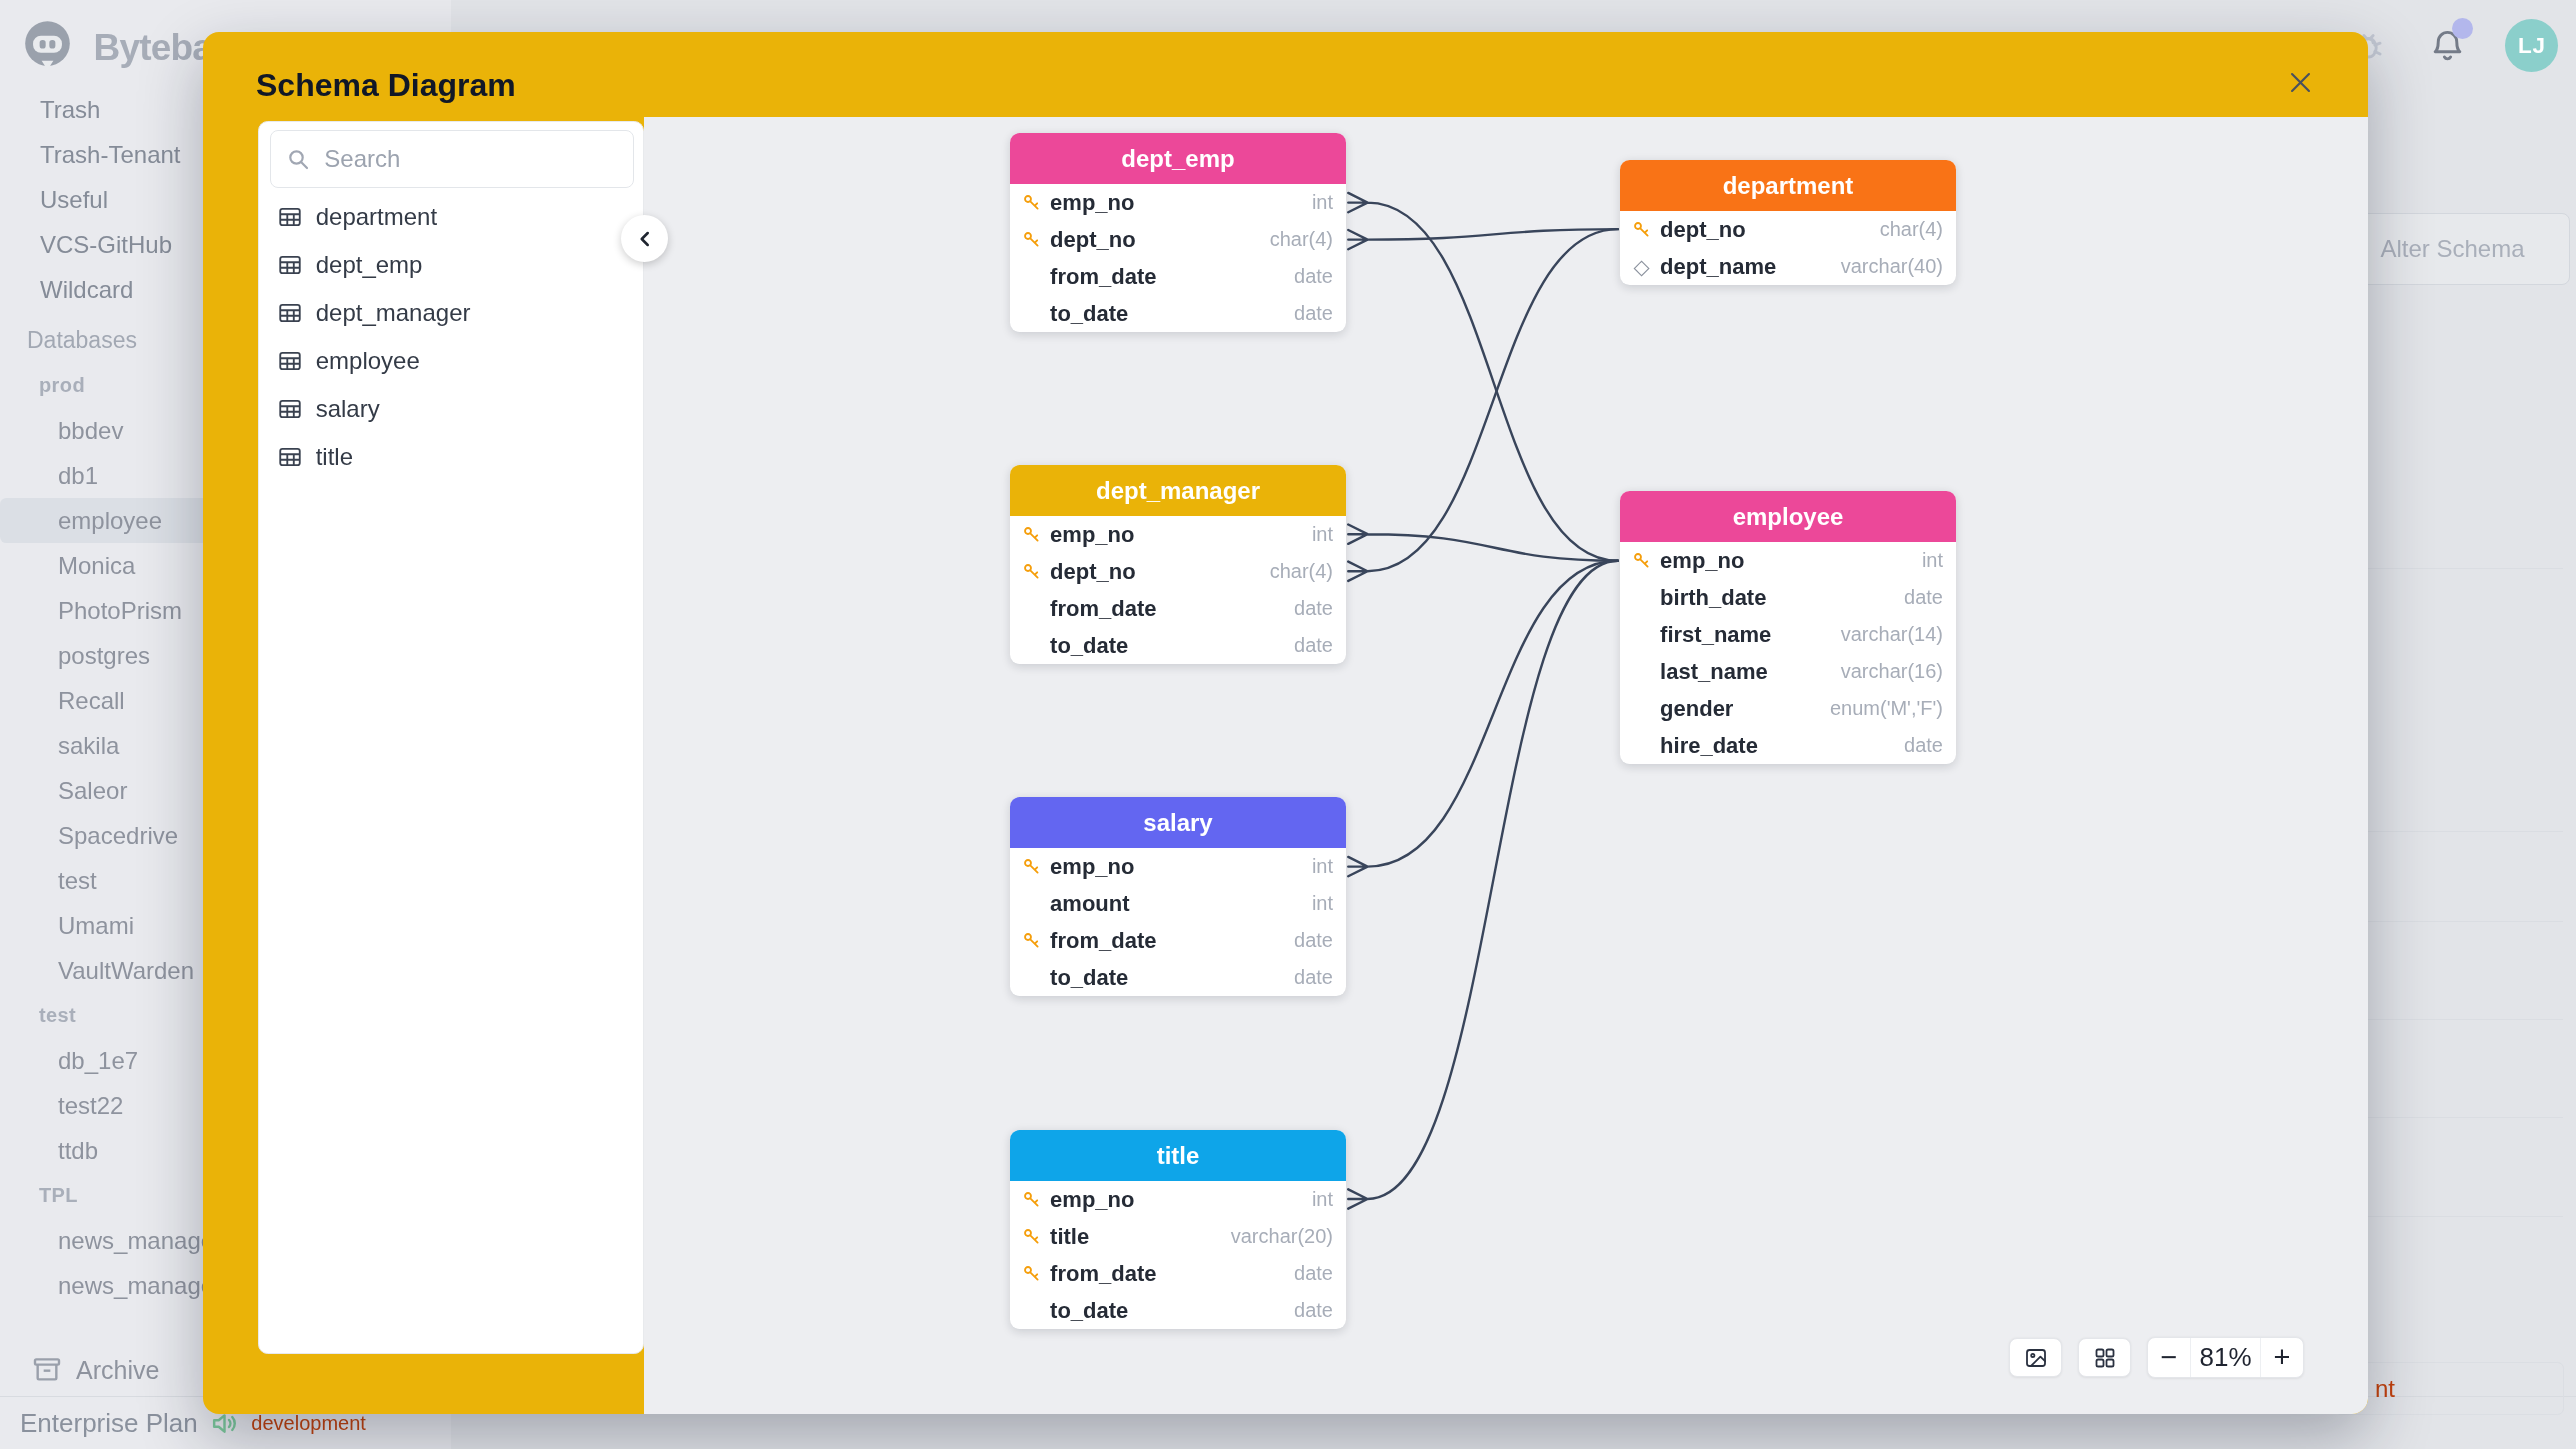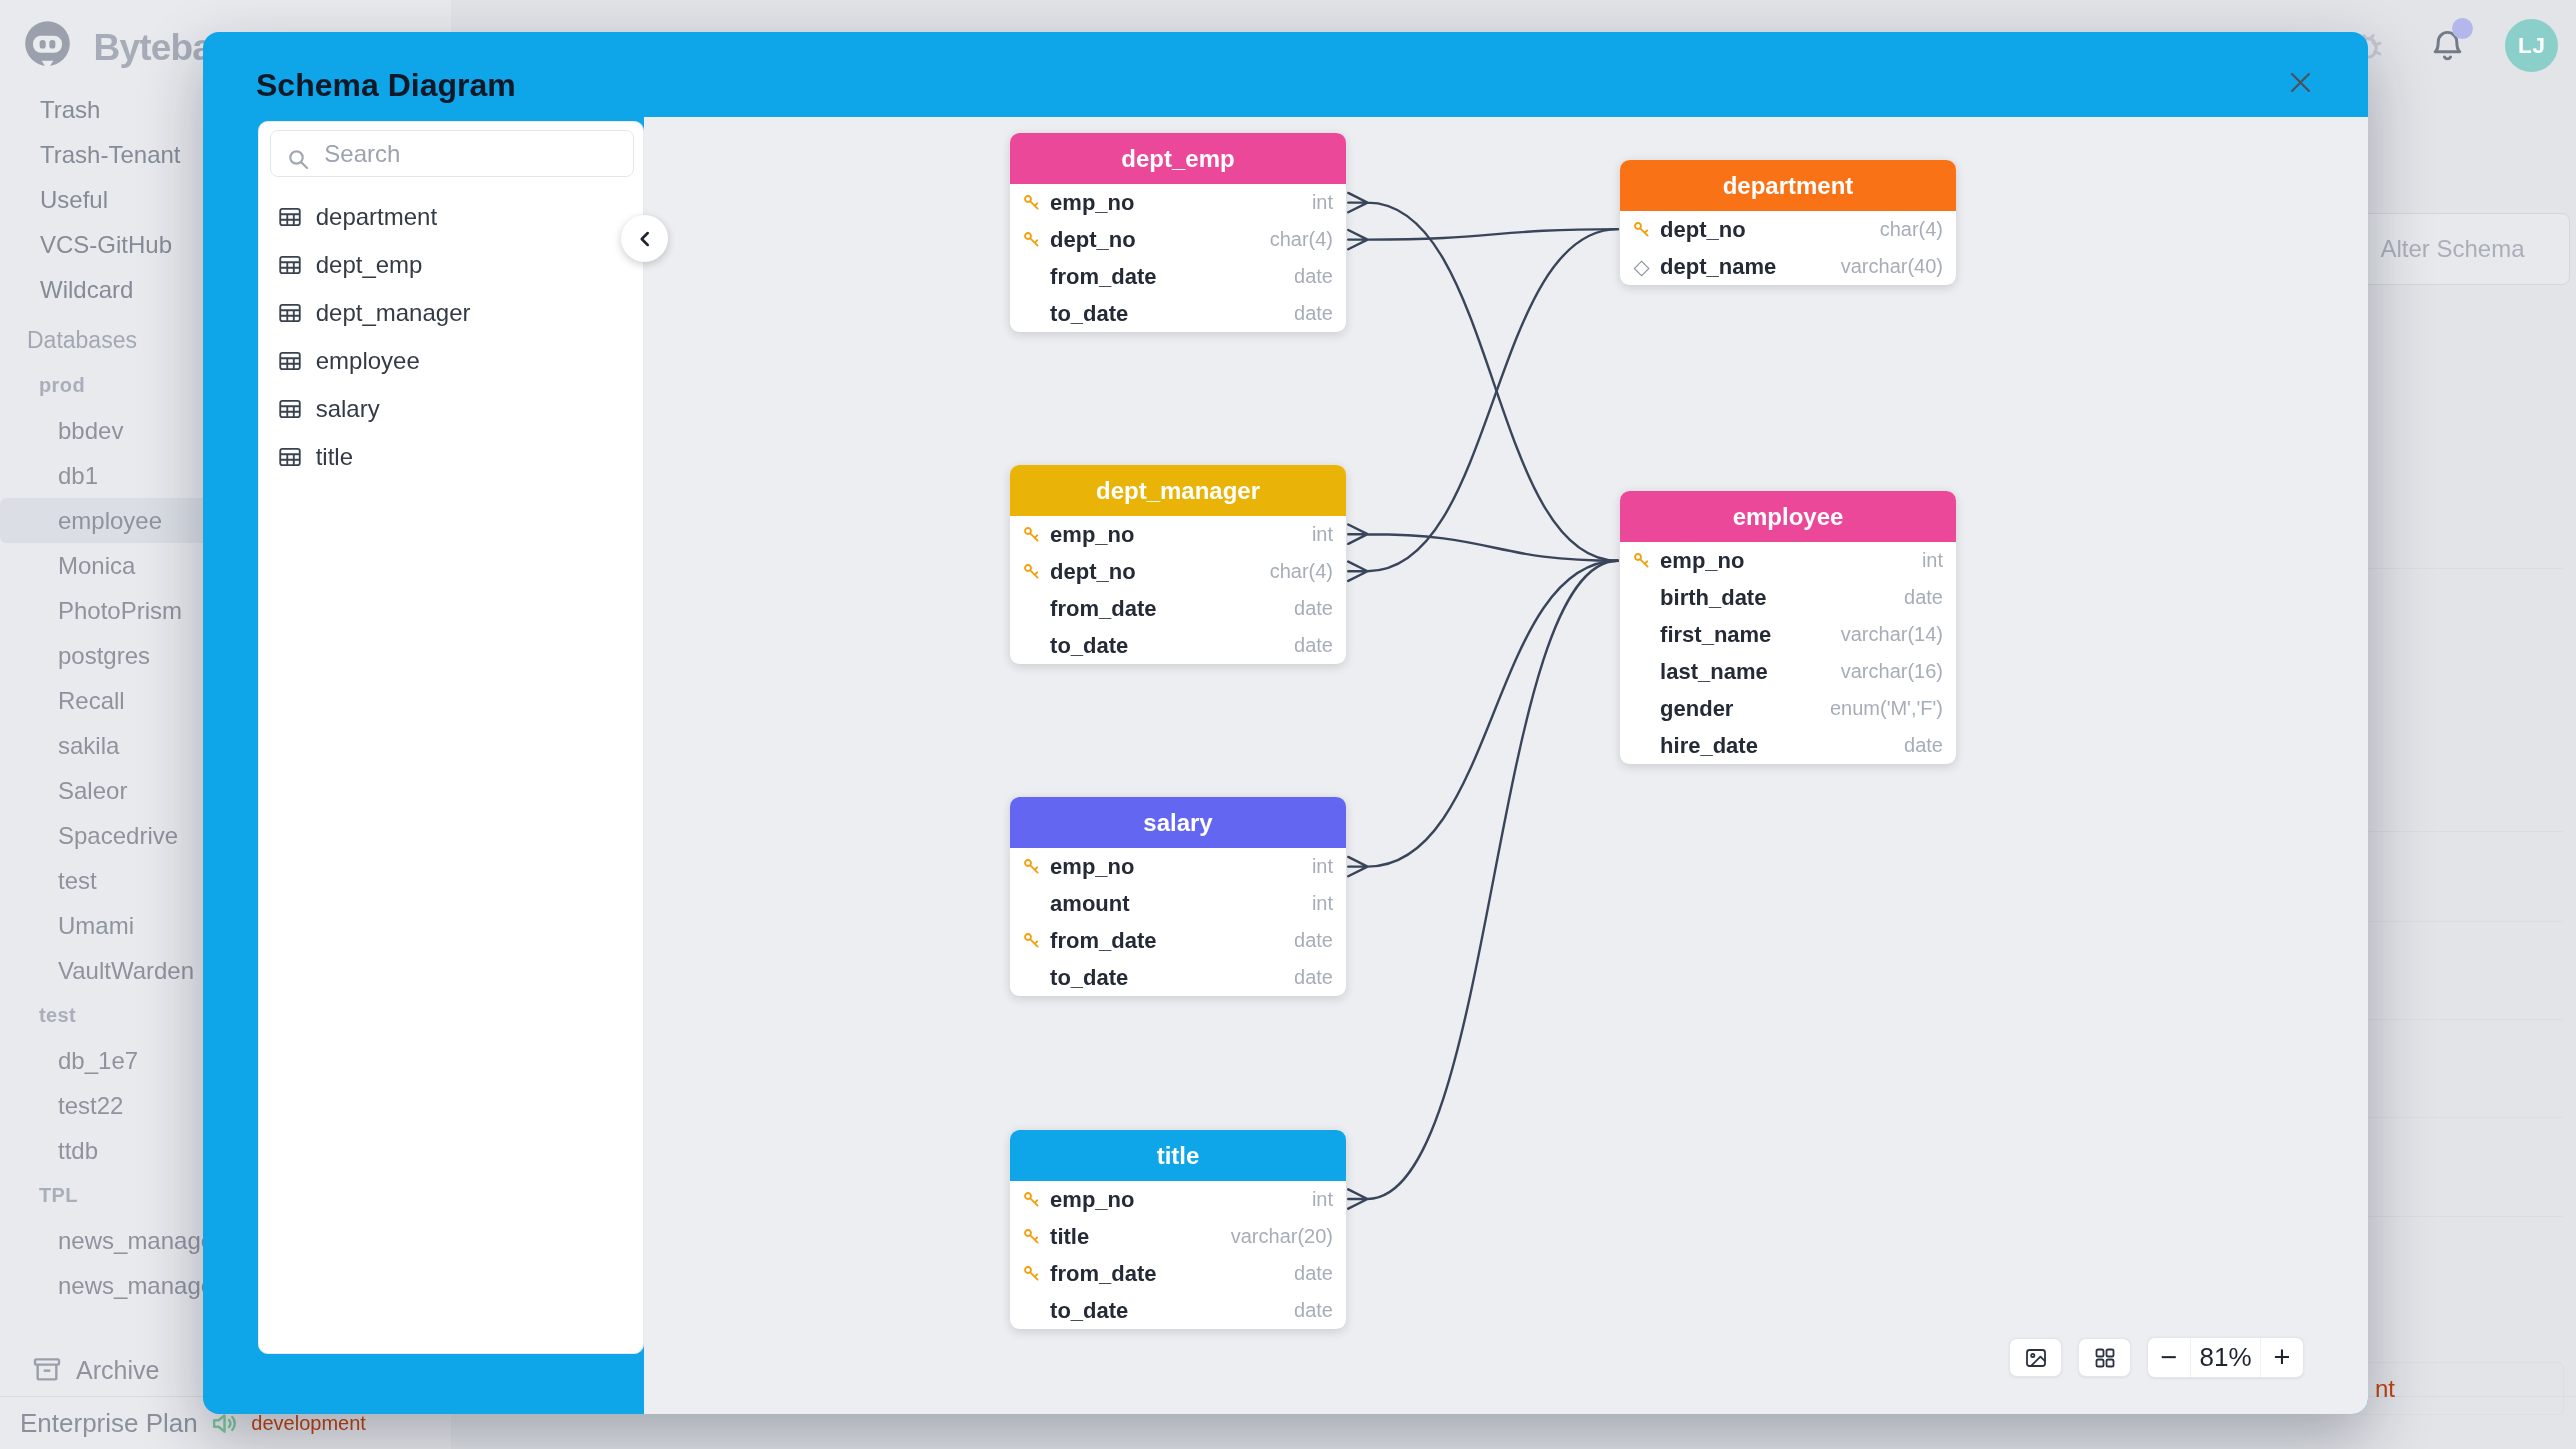--- a/index.html
+++ b/index.html
@@ -42,30 +42,30 @@
                display:flex; align-items:center; justify-content:center; }
   .bg-row-line { position:absolute; left:2368px; right:13px; border-top:1.6px solid #DADDE2; }
   .bg-frag-box { position:absolute; left:2335px; top:1362px; width:229px; height:53px; border:1.6px solid #DBDEE3;
                  border-radius:6.4px; color:#c2410c; font-size:24px; display:flex; align-items:center; padding-left:39px; }
   .sql-strip { position:absolute; left:974px; right:0; top:1414px; height:35px; background:#D5D8DD;
                box-shadow:inset 0 6.4px 8px -4.8px rgba(0,0,0,.18); overflow:hidden; }
   .sql-strip span { display:block; padding-left:14.5px; font-family:"DejaVu Sans Mono",monospace; font-size:24px;
                     color:#8F95A0; line-height:45px; white-space:nowrap; }
 
   
-  .modal { position:absolute; left:203px; top:32px; width:2165px; height:1382px; background:#0ea5e9;
+  .modal { position:absolute; left:203px; top:32px; width:2165px; height:1382px; background:#eab308;
            border-radius:16px; box-shadow:0 24px 64px rgba(15,23,42,.30); z-index:10; overflow:hidden; }
   .modal-title { position:absolute; left:53px; top:35px; font-size:32px; font-weight:600; color:#111827; }
   .close-btn { position:absolute; left:2081px; top:34px; width:32px; height:32px; display:flex;
                align-items:center; justify-content:center; cursor:pointer; }
   .close-btn svg { width:29px; height:29px; }
 
   .left-panel { position:absolute; left:55px; top:89px; width:386px; height:1233px;
                 border:1.6px solid #E8EAED; border-radius:9.7px; background:#fff; }
-  .search-wrap { position:absolute; left:11.3px; top:8px; width:364px; height:47px; }
+  .search-wrap { position:absolute; left:11.3px; top:8px; width:364px; height:58px; }
   .search-wrap svg { position:absolute; left:16px; top:17px; width:24px; height:24px; }
   .search-input { width:100%; height:100%; border:1.6px solid #E3E6EA; border-radius:8px; font-size:24px;
                   padding-left:53px; color:#374151; outline:none; font-family:inherit; background:#fff; }
   .search-input::placeholder { color:#9CA3AF; }
   .table-list { position:absolute; left:0; top:71px; right:0; }
   .table-item { height:48px; display:flex; align-items:center; gap:13px; padding-left:17.7px;
                 font-size:24px; color:#343B47; cursor:pointer; }
   .table-item svg { width:26px; height:26px; flex:none; }
 
   .collapse-btn { position:absolute; left:418px; top:183px; width:47px; height:47px; border-radius:50%;

